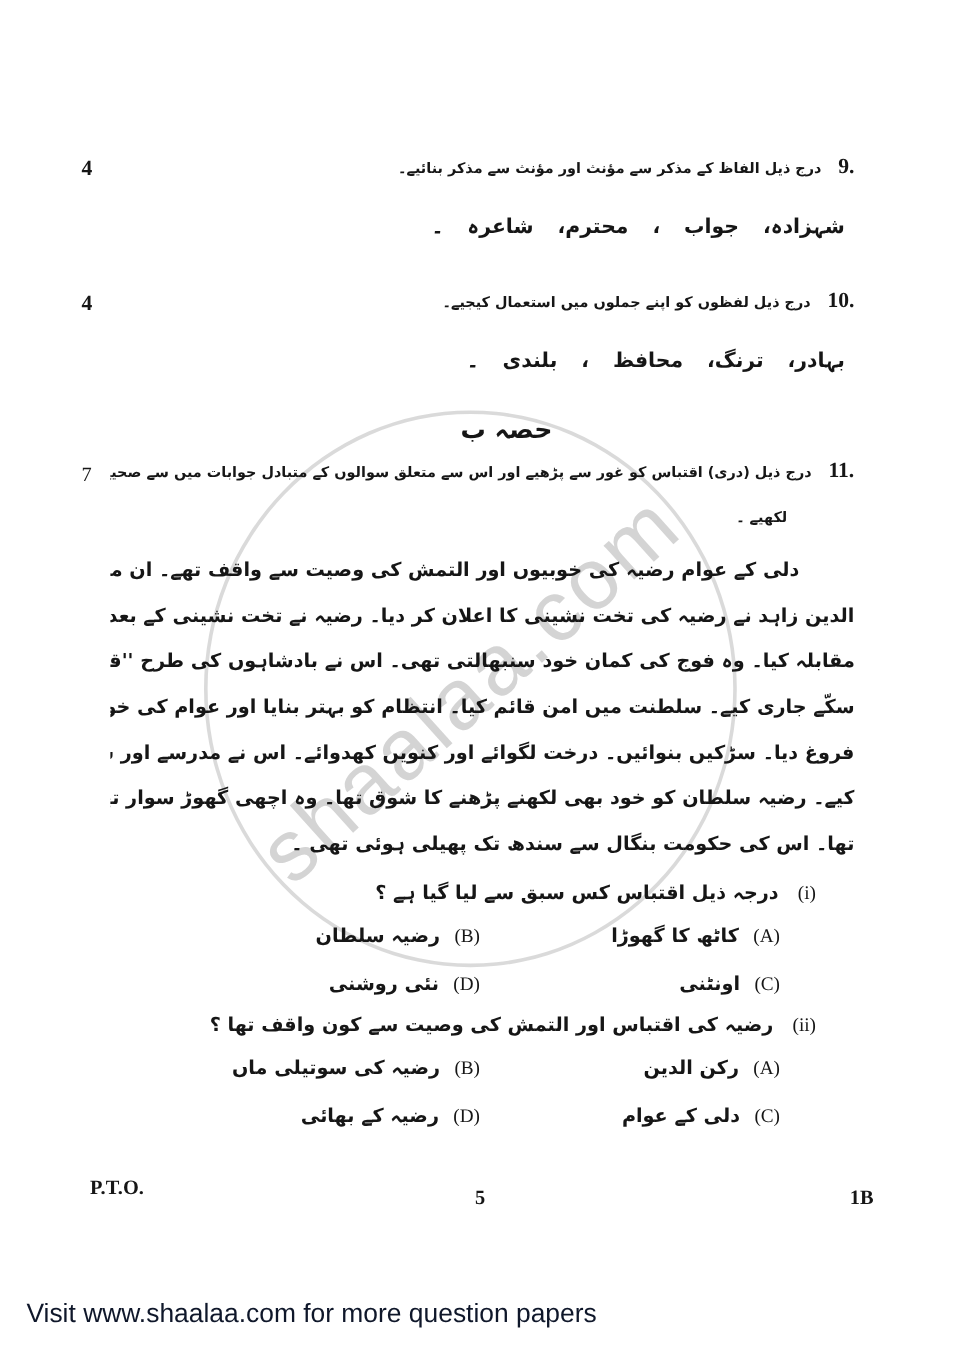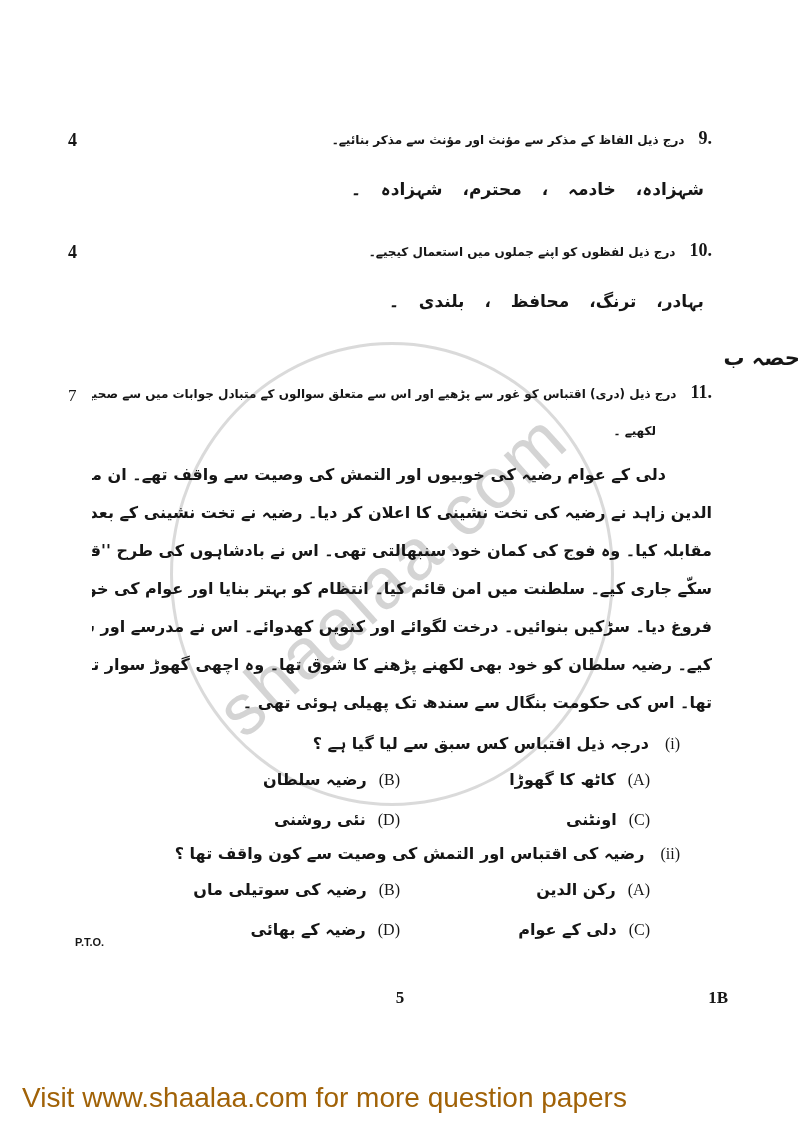--- a/index.html
+++ b/index.html
@@ -33,21 +33,21 @@
   .qnum{
     direction:ltr;unicode-bidi:isolate;
     font-family:"Liberation Serif",serif;font-weight:700;font-size:18px;
   }
   .qtext{font-size:12px;line-height:1.6;}
   .qwords{
     position:absolute;right:96px;direction:rtl;z-index:1;
     font-size:17px;word-spacing:14px;line-height:1.6;
   }
   .section-heading{
-    position:absolute;left:0;right:0;text-align:right;z-index:1;
+    position:absolute;left:0;right:0;text-align:center;z-index:1;
     font-size:21px;line-height:1.4;padding-left:44px;
   }
   .q11row{width:620px;white-space:nowrap;overflow:hidden;}
   .q11cont{position:absolute;right:144px;direction:rtl;z-index:1;font-size:12px;}
   
   .passage{position:absolute;left:92px;right:88px;top:456px;direction:rtl;z-index:1;}
   .pline{
     font-size:16px;height:38px;line-height:38px;white-space:nowrap;overflow:hidden;
     text-align:justify;text-align-last:justify;
   }
@@ -57,44 +57,44 @@
   .subq{position:absolute;right:120px;display:flex;gap:16px;direction:rtl;align-items:baseline;z-index:1;}
   .sqlabel,.optlabel{
     direction:ltr;unicode-bidi:isolate;
     font-family:"Liberation Serif",serif;font-weight:400;font-size:16px;
   }
   .sqtext{font-size:16px;}
   .optrow{position:absolute;right:150px;width:500px;display:flex;direction:rtl;z-index:1;}
   .optcell{width:250px;display:flex;gap:12px;direction:rtl;align-items:baseline;}
   .opttext{font-size:16px;}
   
-  .pto{position:absolute;left:75px;top:936px;z-index:1;
-       font-family:Liberation Sans, sans-serif;font-weight:700;font-size:11px;}
+  .pto{position:absolute;left:75px;top:980px;z-index:1;
+       font-family:Liberation Serif, serif;font-weight:700;font-size:17px;}
   .pagenum{position:absolute;left:0;right:0;top:988px;text-align:center;z-index:1;
        font-family:"Liberation Serif",serif;font-weight:700;font-size:17px;}
   .papercode{position:absolute;right:72px;top:988px;z-index:1;
        font-family:"Liberation Serif",serif;font-weight:700;font-size:17px;}
   .banner{position:absolute;left:22px;top:1082px;z-index:1;
-       font-family:"Liberation Sans",sans-serif;font-size:28px;color:#a16207;}
+       font-family:"Liberation Sans",sans-serif;font-size:22px;color:#0f172a;}
 </style>
 </head>
 <body>
 
 <div class="page">
 
   <div class="wm">
     <span class="wm-text">shaalaa.com</span>
   </div>
 
   <div class="marks" style="top:130px">4</div>
   <div class="qrow urdu" style="top:128px">
     <span class="qnum">9.</span>
     <span class="qtext">درج ذیل الفاظ کے مذکر سے مؤنث اور مؤنث سے مذکر بنائیے۔</span>
   </div>
-  <div class="qwords urdu" style="top:176px">شہزادہ، خادمہ ، محترم، شہزادہ ۔</div>
+  <div class="qwords urdu" style="top:176px">شہزادہ، جواب ، محترم، شاعرہ ۔</div>
 
   <div class="marks" style="top:242px">4</div>
   <div class="qrow urdu" style="top:240px">
     <span class="qnum">10.</span>
     <span class="qtext">درج ذیل لفظوں کو اپنے جملوں میں استعمال کیجیے۔</span>
   </div>
   <div class="qwords urdu" style="top:288px">بہادر، ترنگ، محافظ ، بلندی ۔</div>
 
   <div class="section-heading urdu" style="top:344px">حصہ ب</div>
 

